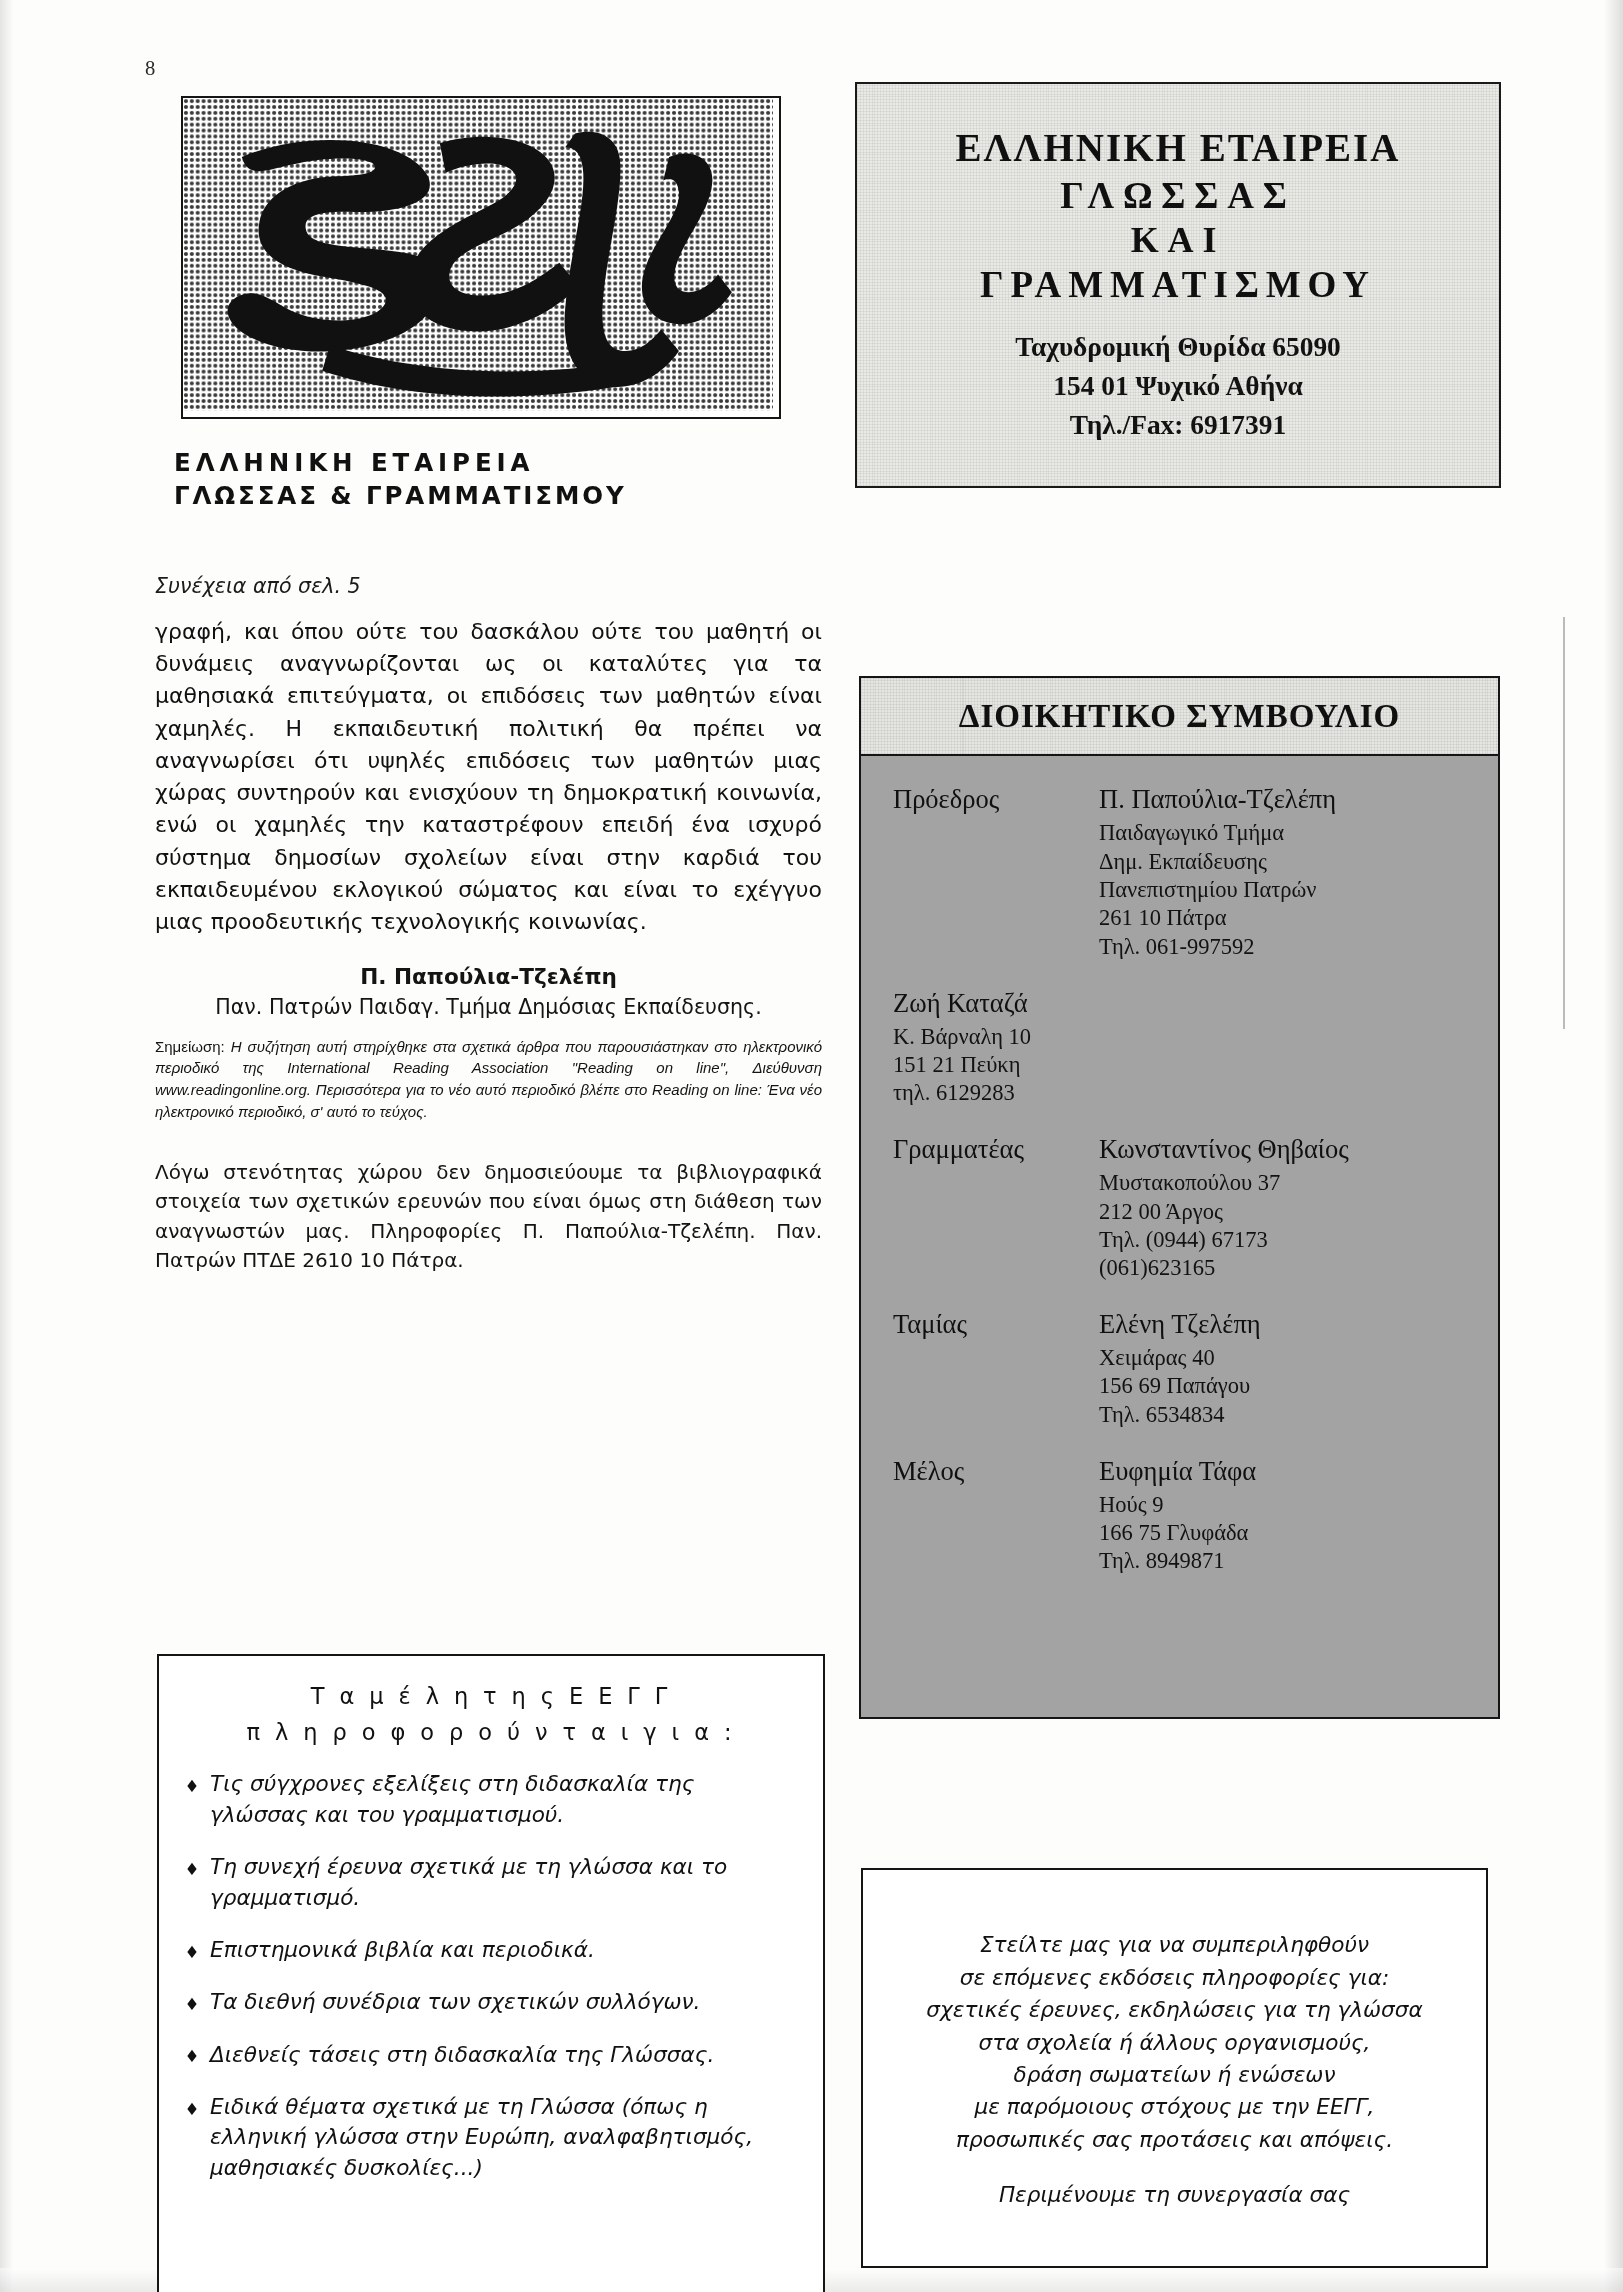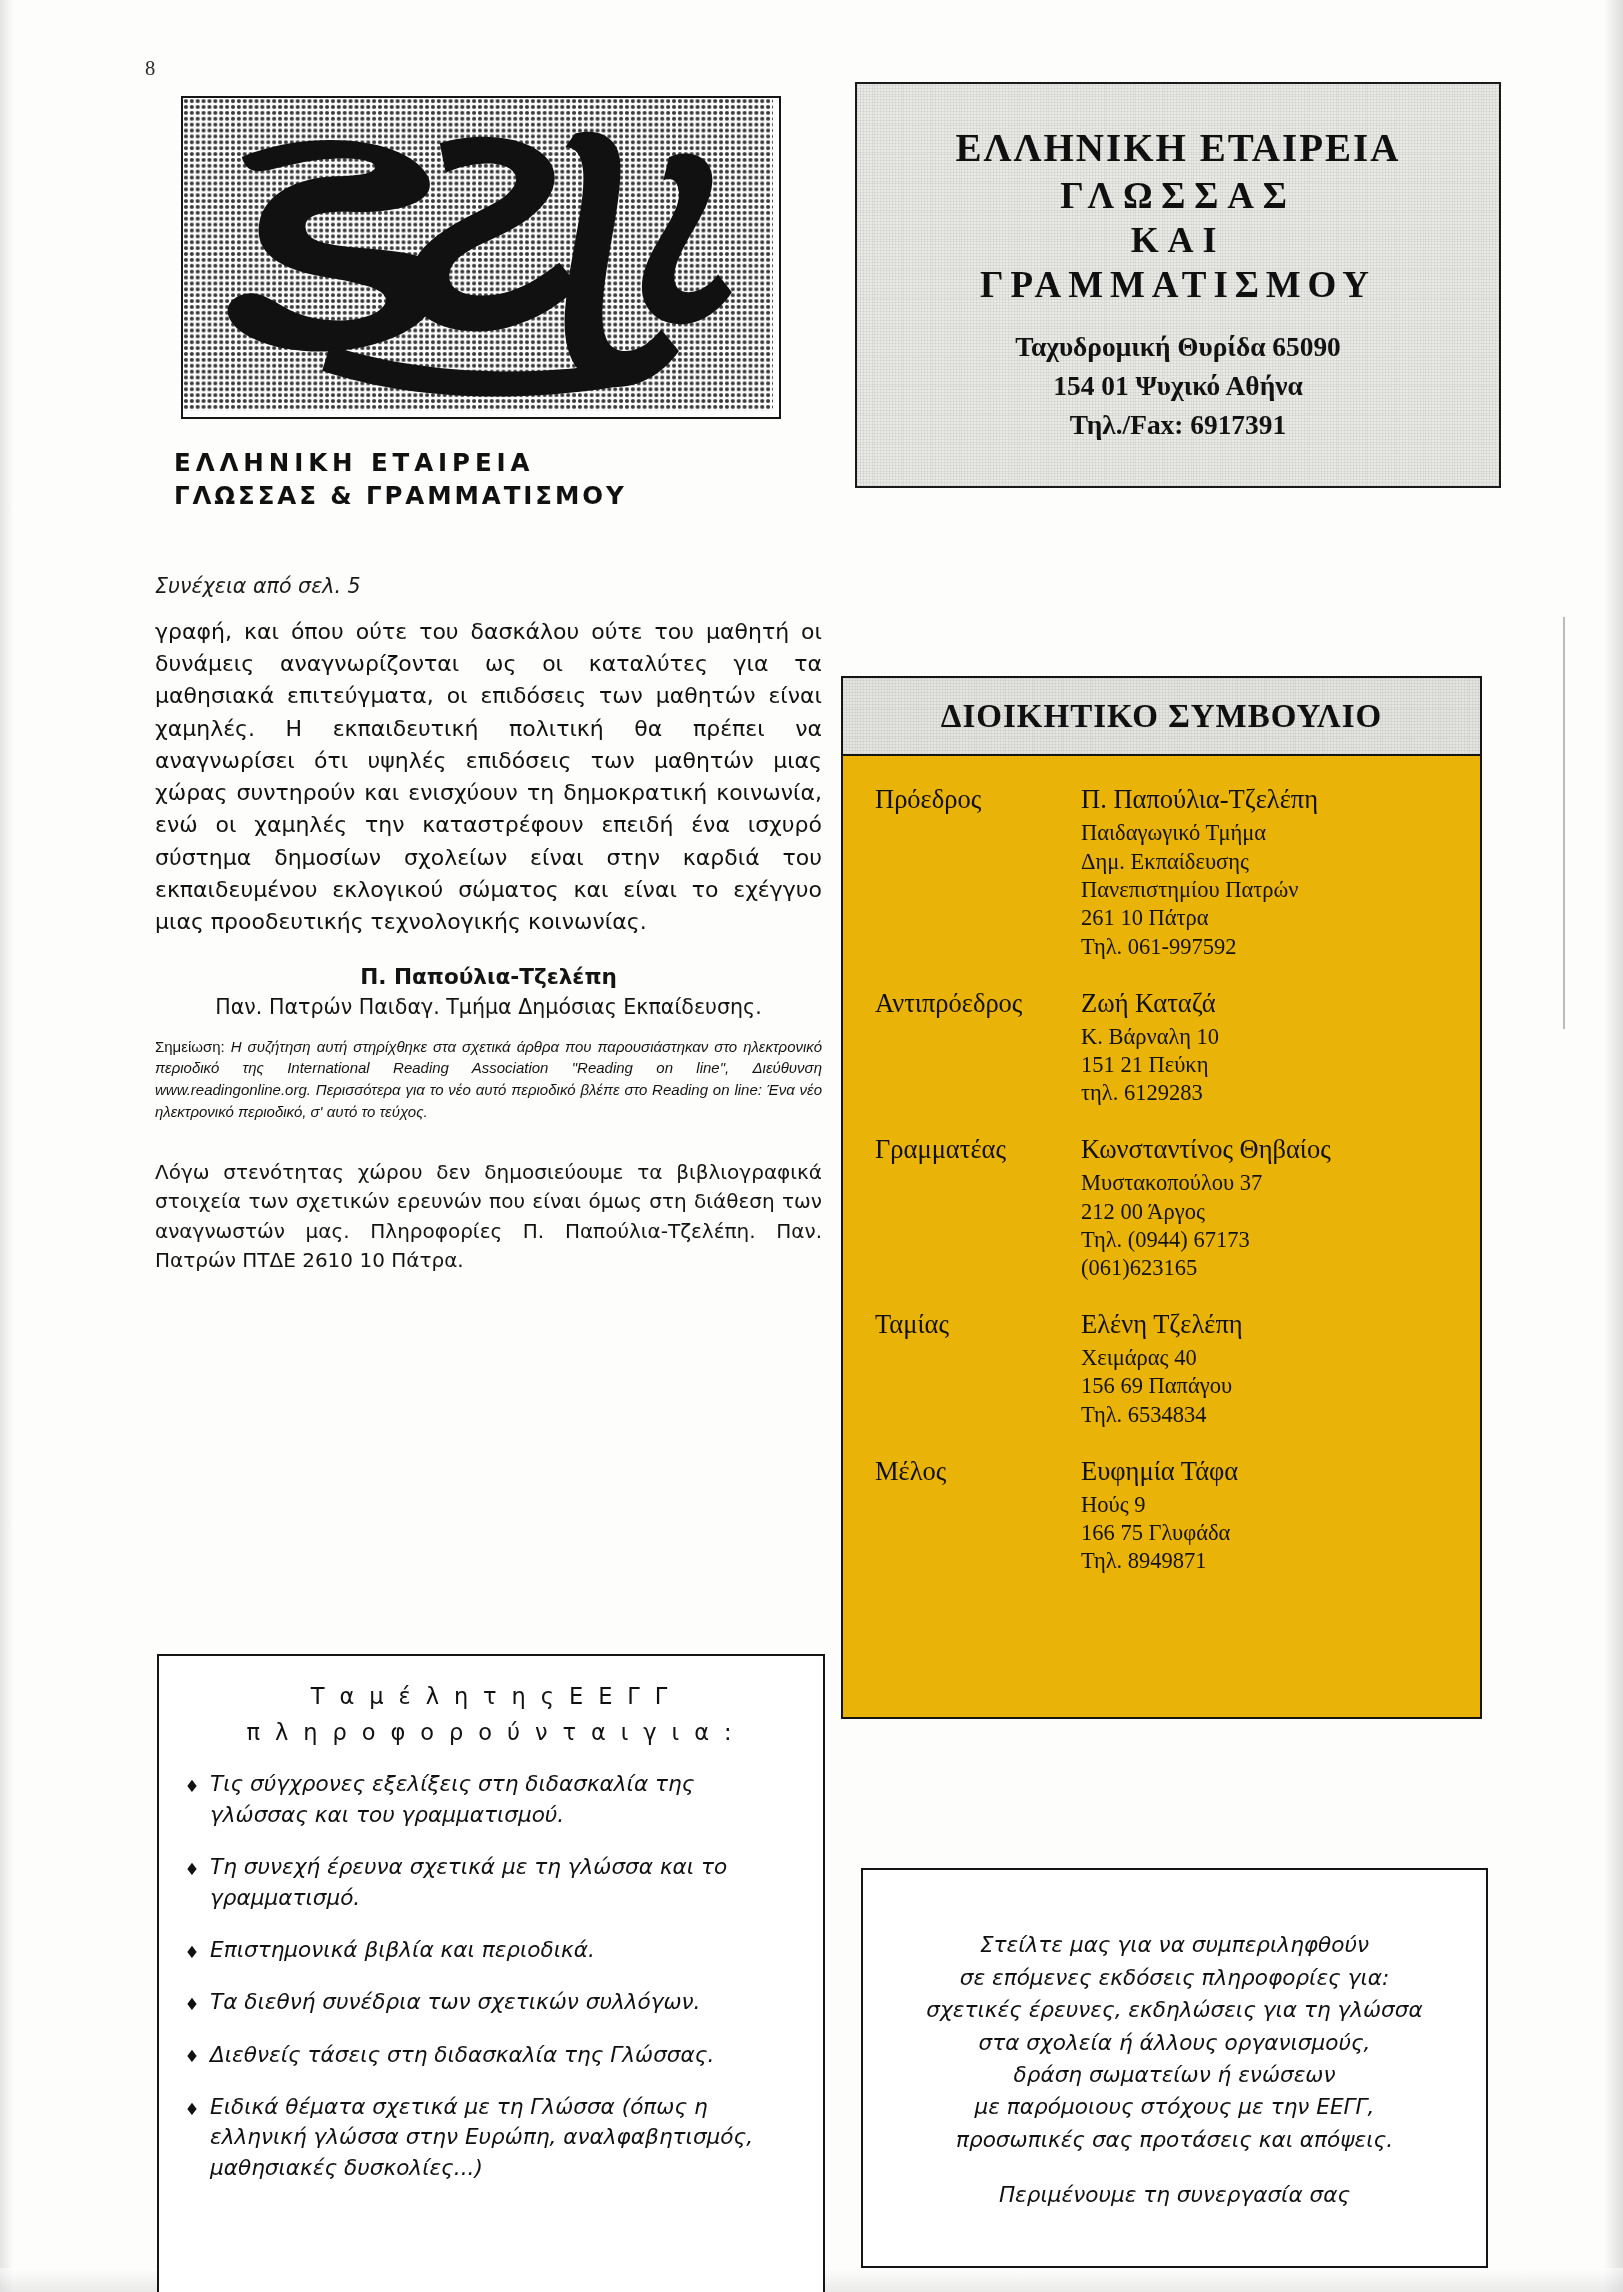--- a/index.html
+++ b/index.html
@@ -234,26 +234,26 @@
     font-style: italic;
     font-size: 21.6px;
     line-height: 1.42;
     font-family: "DejaVu Sans", sans-serif;
     color: #111;
   }
 
   
   .board-box {
     position: absolute;
-    left: 841px;
+    left: 859px;
     top: 676px;
     width: 637px;
     height: 1039px;
     border: 2.9px solid #151515;
-    background: #eab308;
+    background: #a3a3a3;
   }
   .board-header {
     height: 76px;
     border-bottom: 2.9px solid #151515;
     background:
       repeating-linear-gradient(0deg, rgba(0,0,0,.06) 0 1px, rgba(0,0,0,0) 1px 2.9px),
       repeating-linear-gradient(90deg, rgba(0,0,0,.06) 0 1px, rgba(0,0,0,0) 1px 2.9px),
       #e5e5e2;
     display: flex;
     align-items: center;
@@ -451,21 +451,20 @@
           <div class="board-name">Π. Παπούλια-Τζελέπη</div>
           <div class="board-line">Παιδαγωγικό Τμήμα</div>
           <div class="board-line">Δημ. Εκπαίδευσης</div>
           <div class="board-line">Πανεπιστημίου Πατρών</div>
           <div class="board-line">261 10  Πάτρα</div>
           <div class="board-line">Τηλ. 061-997592</div>
         </div>
       </div>
 
       <div class="board-row">
-        <div class="board-role">Αντιπρόεδρος</div>
         <div class="board-details">
           <div class="board-name">Ζωή Καταζά</div>
           <div class="board-line">Κ. Βάρναλη 10</div>
           <div class="board-line">151 21  Πεύκη</div>
           <div class="board-line">τηλ. 6129283</div>
         </div>
       </div>
 
       <div class="board-row">
         <div class="board-role">Γραμματέας</div>

